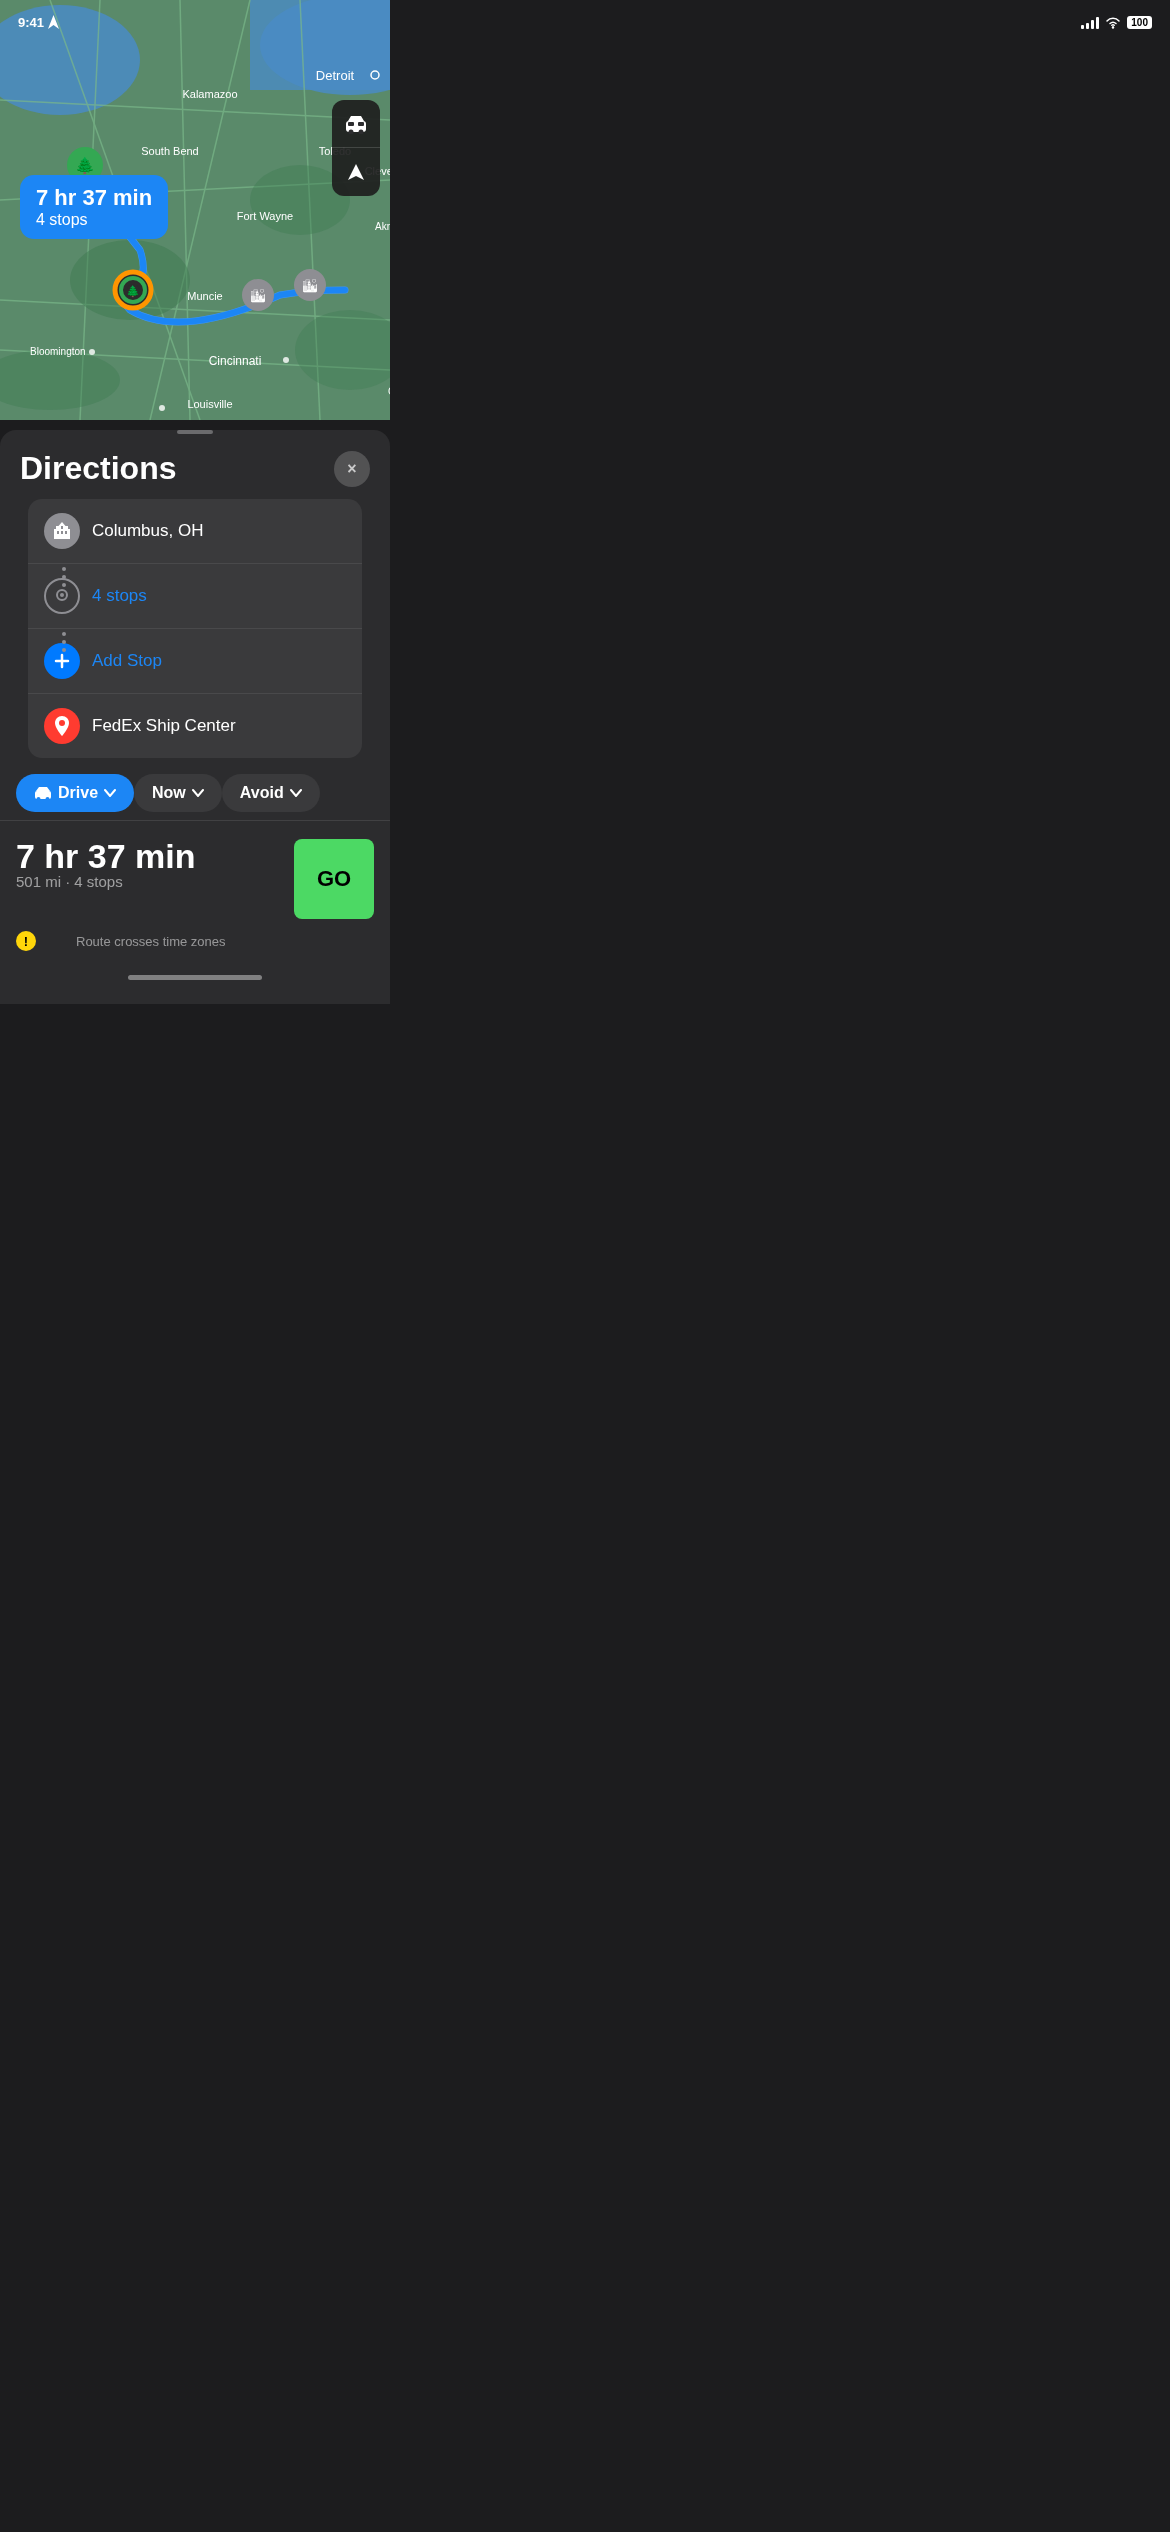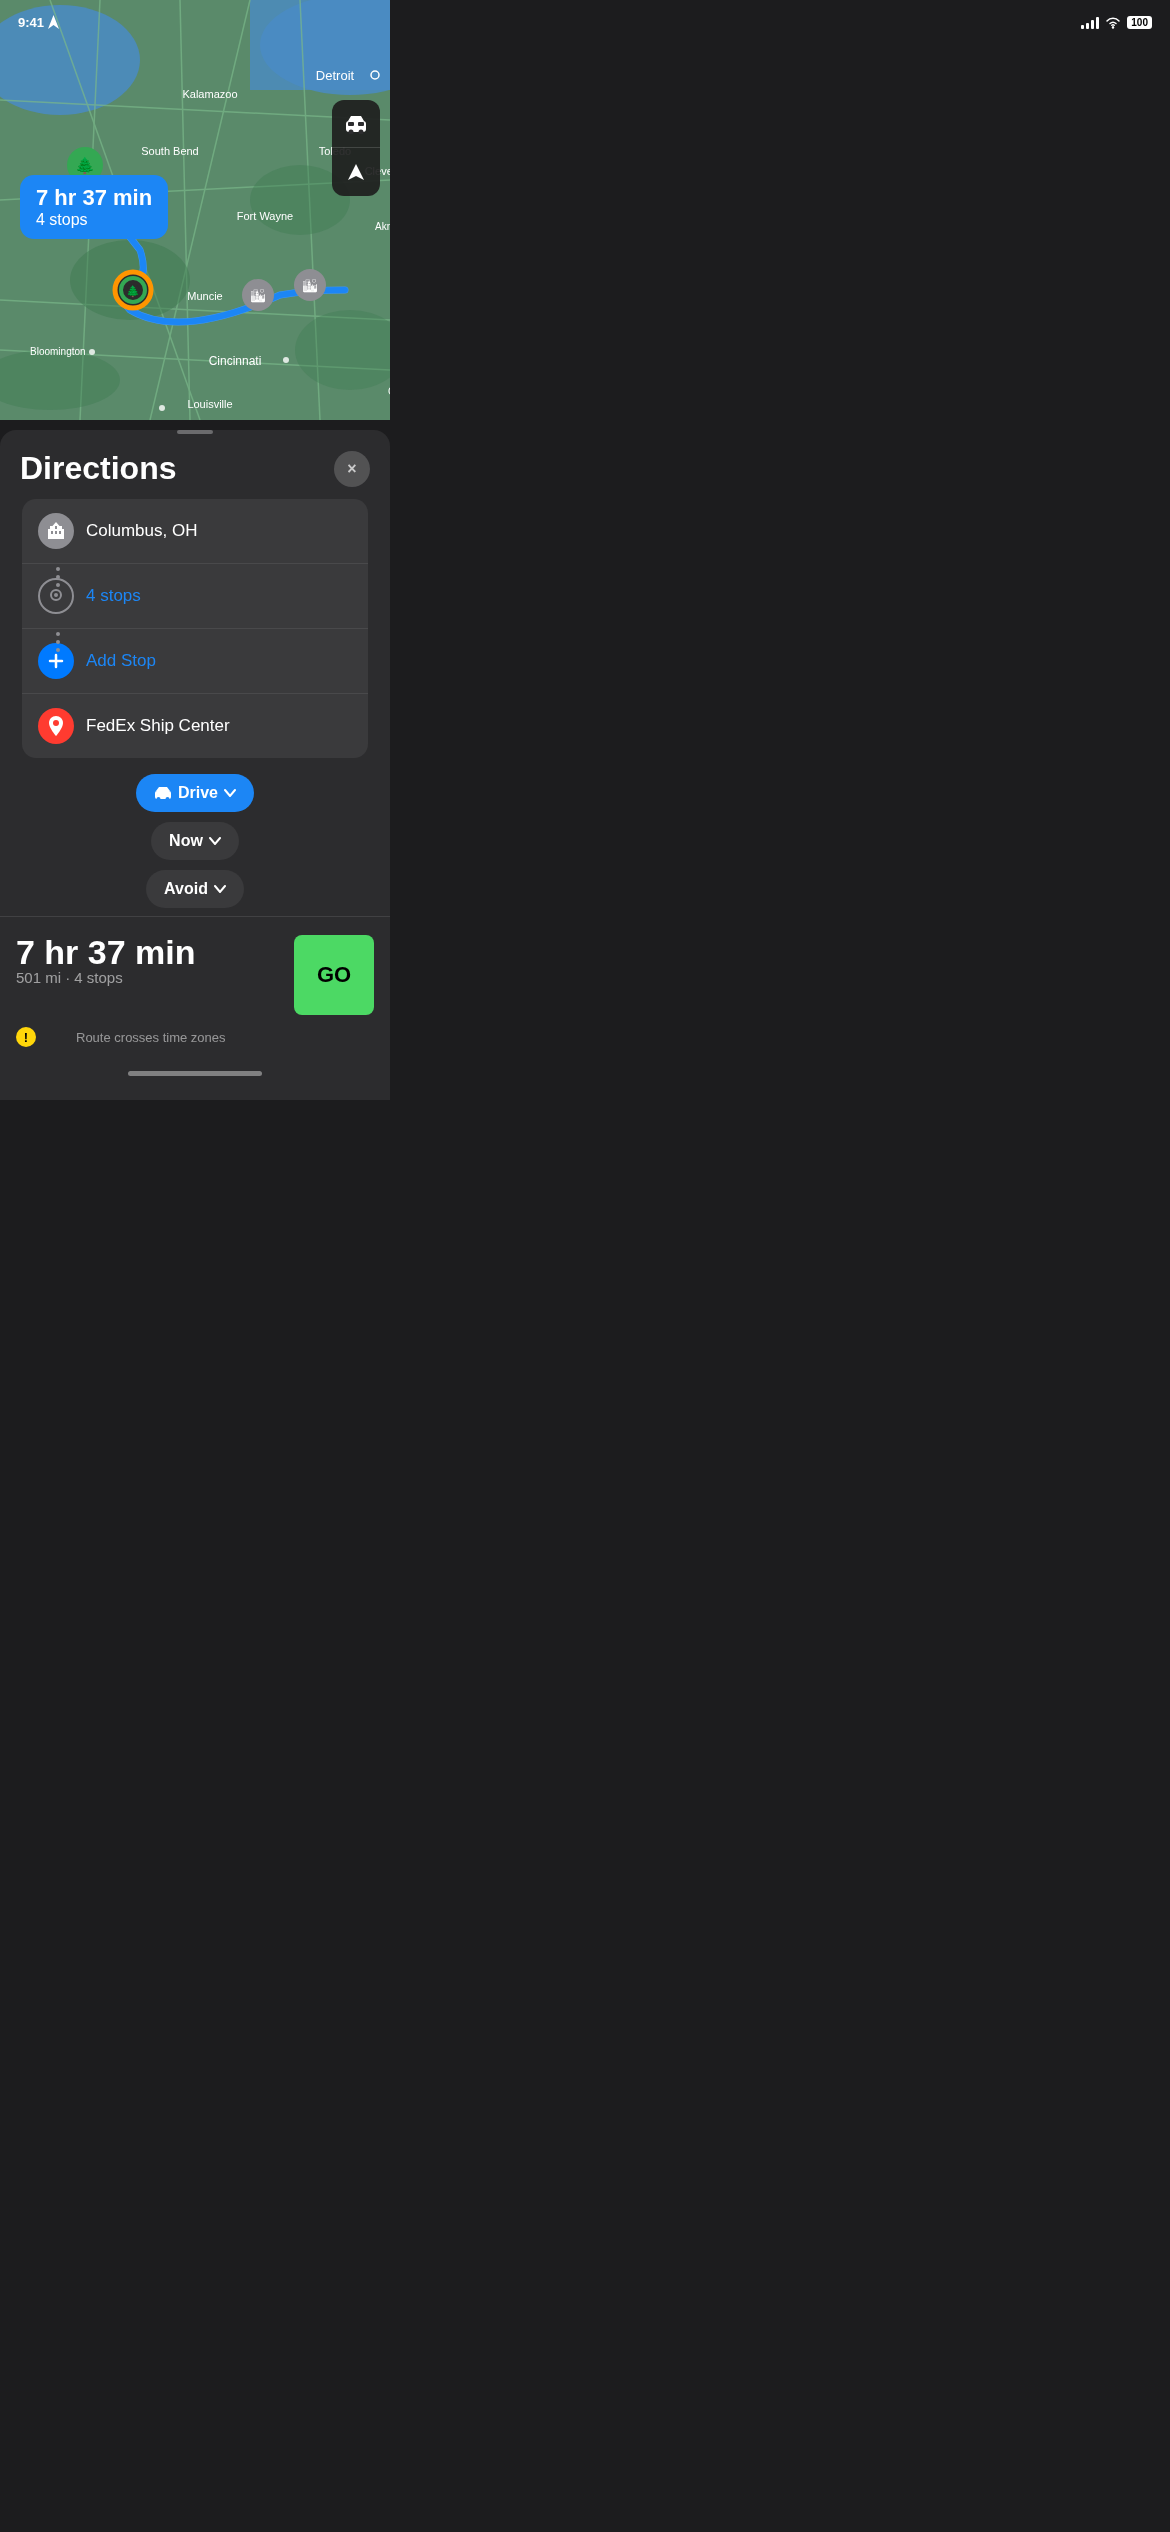--- a/index.html
+++ b/index.html
@@ -151,21 +151,21 @@
       display: flex;
       align-items: center;
       justify-content: center;
       color: rgba(255,255,255,0.7);
       font-size: 16px;
       font-weight: 600;
     }
 
     
     .stops-card {
-      margin: 0 22px;
+      margin: 0 28px;
       background: #3a3a3c;
       border-radius: 14px;
       overflow: hidden;
     }
 
     .stop-row {
       display: flex;
       align-items: center;
       padding: 14px 16px;
       position: relative;
@@ -206,24 +206,23 @@
     }
     .stop-label-add {
       color: #1c86f5;
       font-size: 17px;
       font-weight: 400;
     }
 
     
     .action-row {
       display: flex;
-      gap: 10px;
+      gap: 0;
       padding: 16px 16px 8px;
       align-items: center;
-      flex-direction: column;
     }
     .action-btn {
       border-radius: 22px;
       padding: 10px 18px;
       display: flex;
       align-items: center;
       gap: 6px;
       font-size: 16px;
       font-weight: 600;
       color: white;

